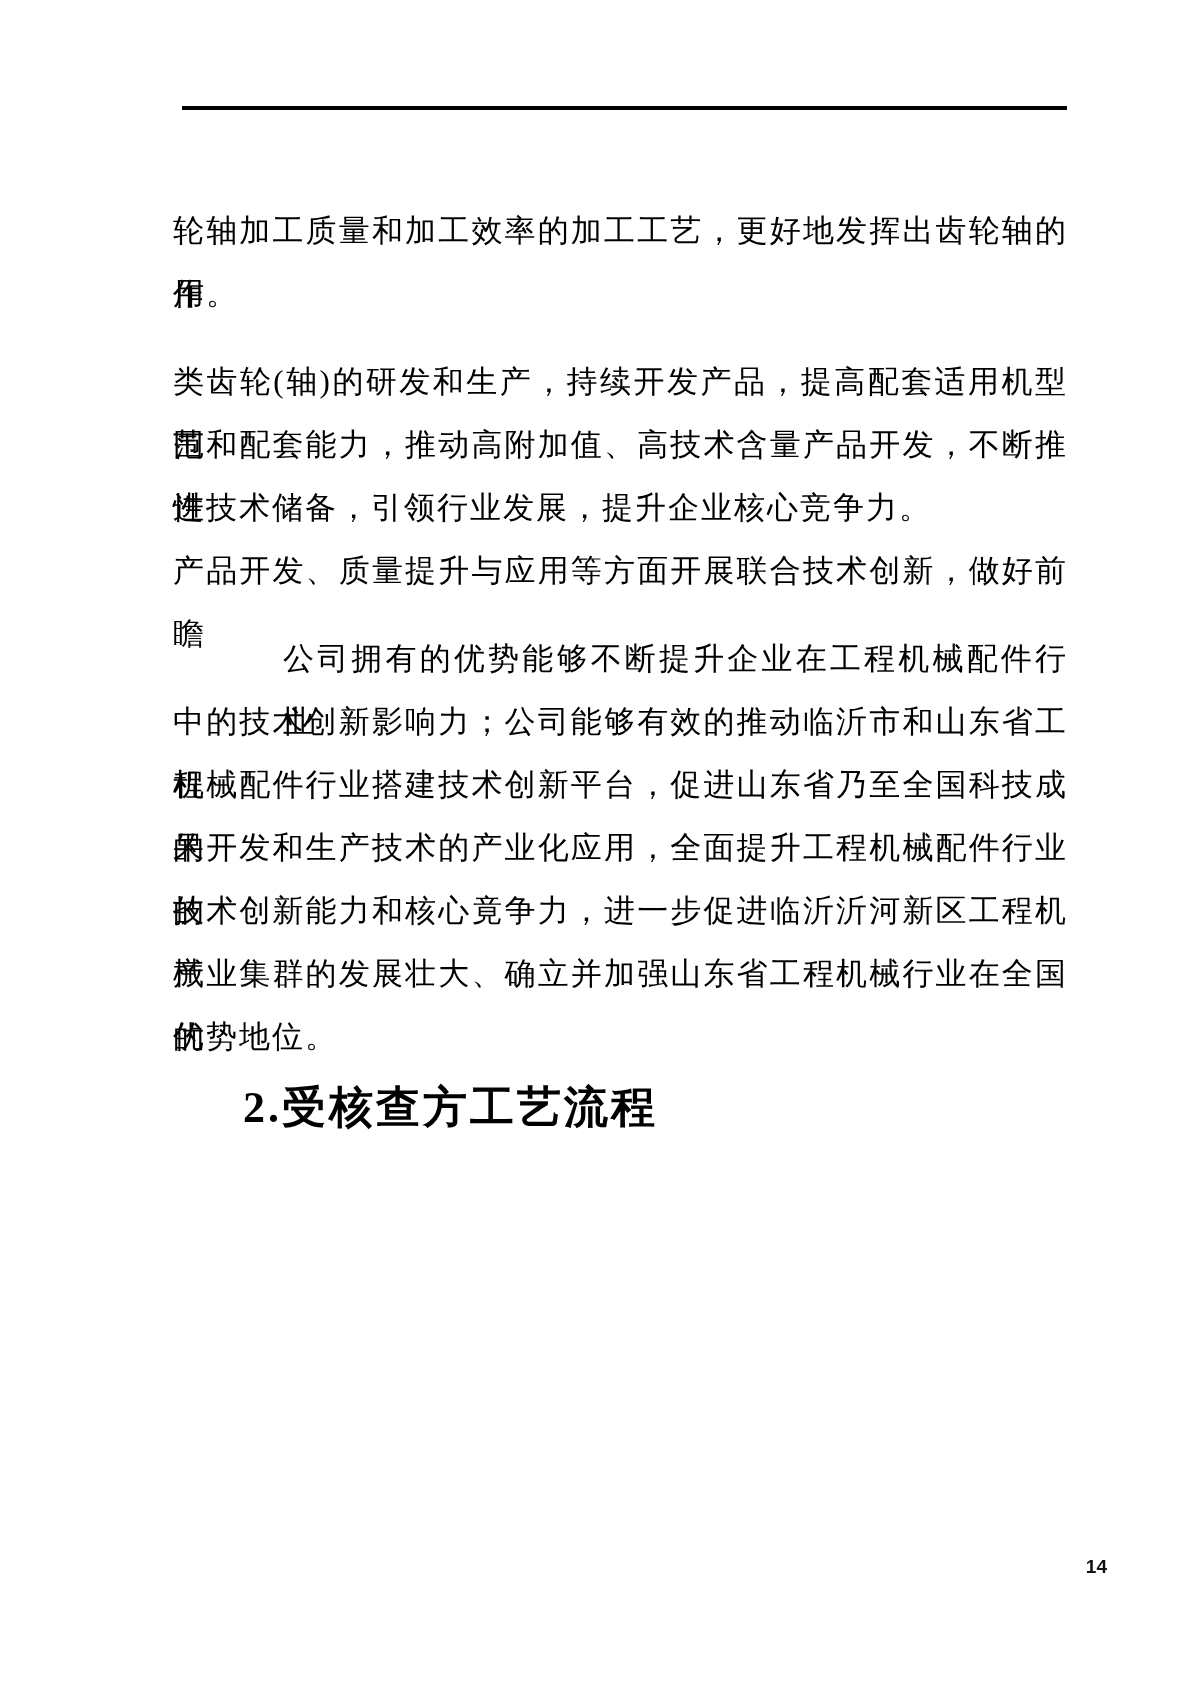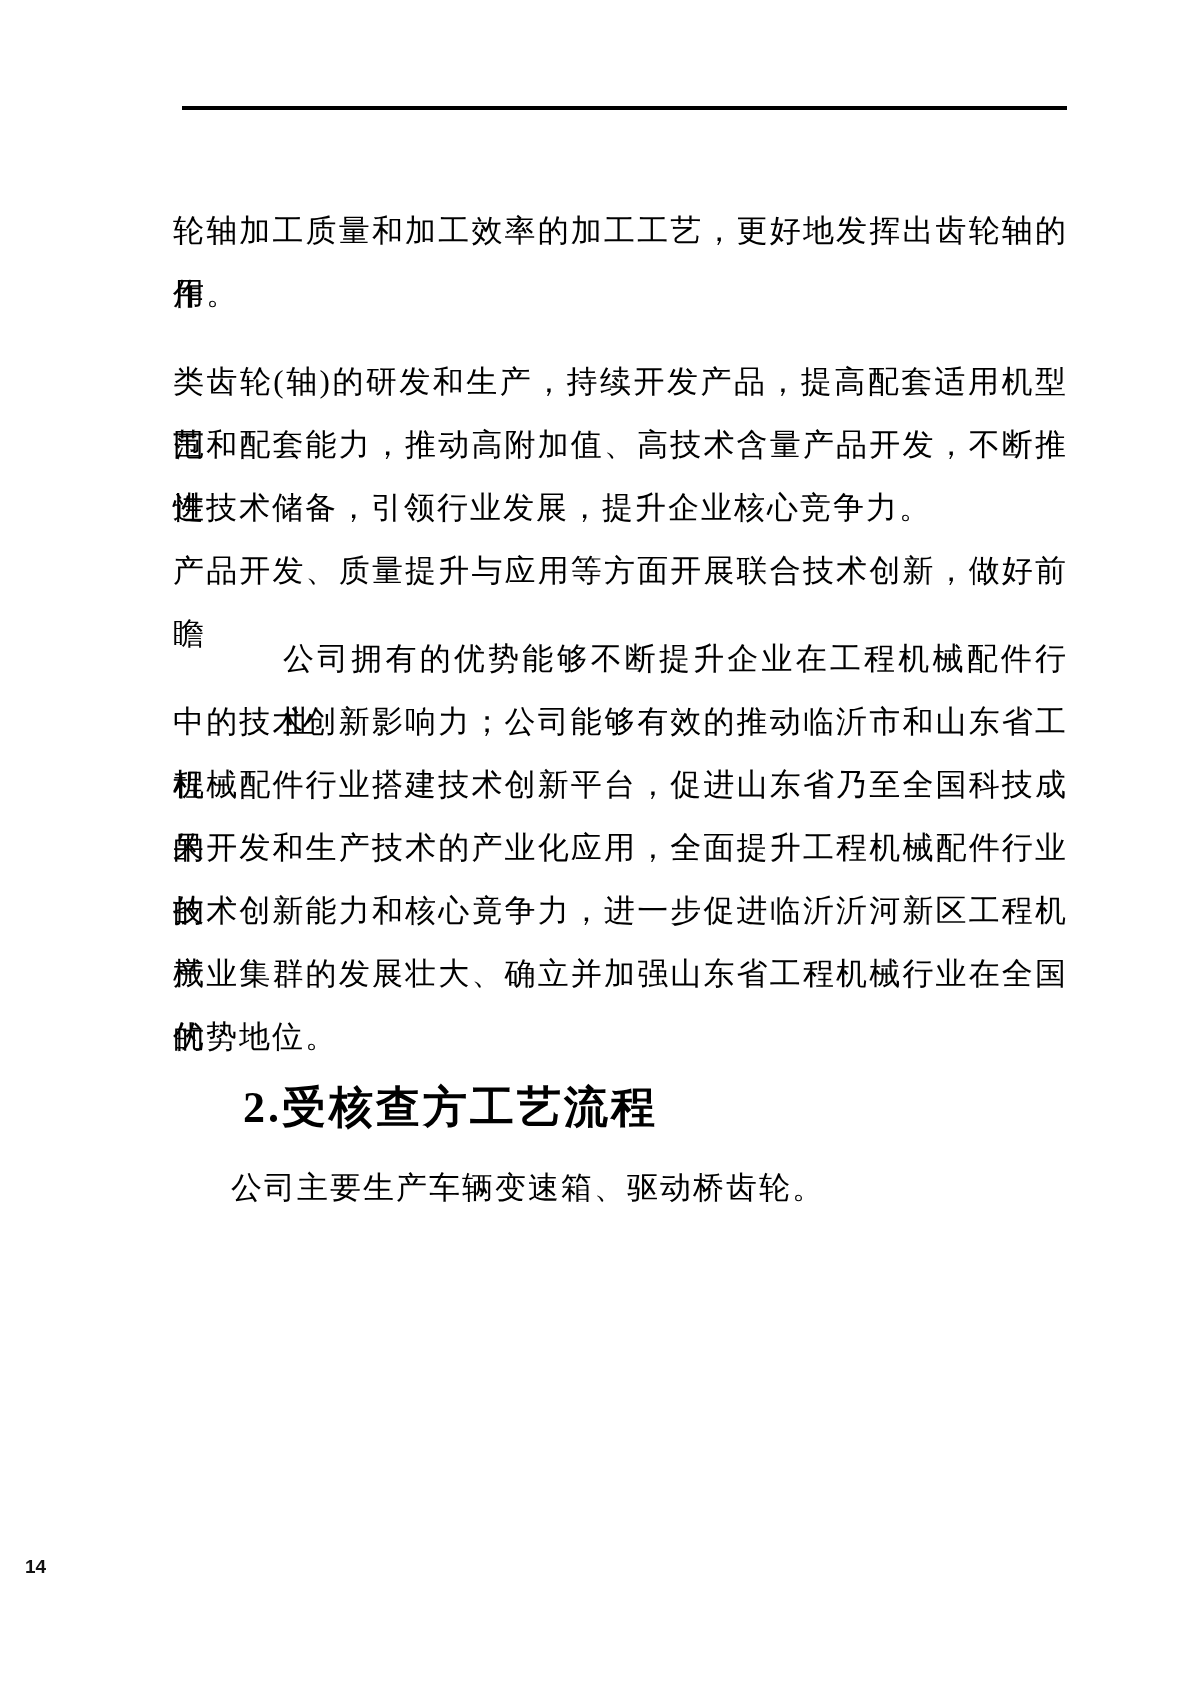--- a/index.html
+++ b/index.html
@@ -65,21 +65,21 @@
   .section-line-2 {
     margin-top: -6px;
     padding-left: 54px;
     letter-spacing: 3px;
   }
   .page-number {
     position: absolute;
     top: 1556px;
     left: 0;
     width: 100%;
-    text-align: left;
+    text-align: right;
     font-size: 19px;
     font-weight: bold;
     font-family: "Liberation Sans", "DejaVu Sans", sans-serif;
     color: #111111;
   }
 </style>
 </head>
 <body>
 
 <div class="page">
@@ -105,21 +105,20 @@
       <div class="line justified">中的技术创新影响力；公司能够有效的推动临沂市和山东省工程</div>
       <div class="line justified">机械配件行业搭建技术创新平台，促进山东省乃至全国科技成果</div>
       <div class="line justified">的开发和生产技术的产业化应用，全面提升工程机械配件行业的</div>
       <div class="line justified">技术创新能力和核心竟争力，进一步促进临沂沂河新区工程机械</div>
       <div class="line justified">产业集群的发展壮大、确立并加强山东省工程机械行业在全国的</div>
       <div class="line">优势地位。</div>
     </section>
 
     <h2 class="section-heading">2.受核查方工艺流程</h2>
 
-    <div class="line section-line-1">公司主要生产车辆变速箱、驱动桥齿轮。</div>
 
   </main>
 
   <footer>
     <div class="page-number">14</div>
   </footer>
 
 </div>
 
 </body></html>

